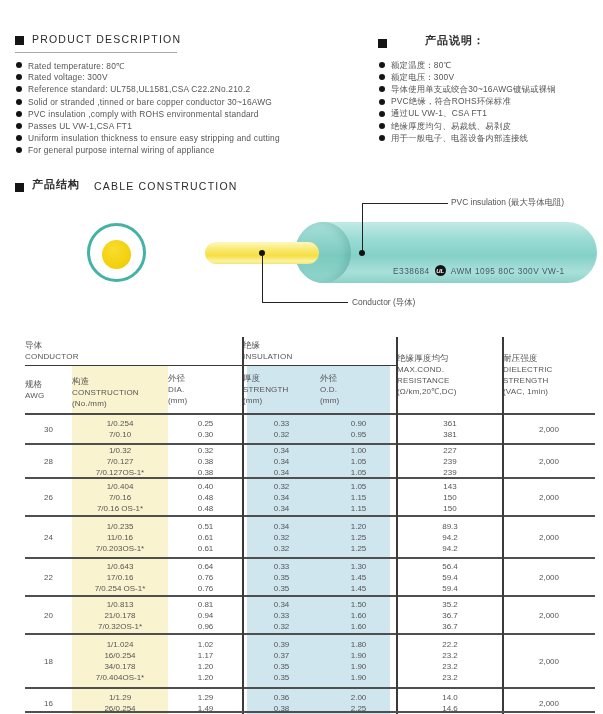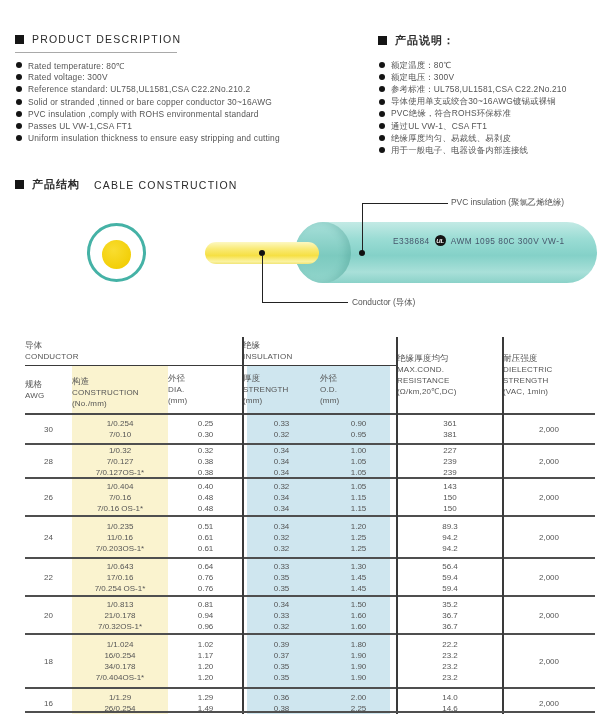--- a/index.html
+++ b/index.html
@@ -2,21 +2,21 @@
 <html><head>
 <meta charset="utf-8">
 <style>
   * { margin:0; padding:0; box-sizing:border-box; }
   html,body { background:#ffffff; }
   #page {
     position:relative; width:603px; height:714px; overflow:hidden;
     background:#ffffff; font-family:"Liberation Sans", sans-serif; color:#555;
   }
   
-  .sec-head { position:absolute; display:flex; align-items:center; }
+  .sec-head { position:absolute; display:flex; align-items:flex-end; }
   .sq { width:9px; height:9px; background:#151515; margin-right:8px; flex-shrink:0; }
   .sec-title { font-size:10.5px; letter-spacing:1.2px; color:#2b2b2b; white-space:nowrap; }
   .sec-title-cn { font-size:11px; letter-spacing:1px; color:#2b2b2b; font-weight:600; white-space:nowrap;}
   .underline { position:absolute; height:1px; background:#a9a9a9; }
   
   .blist { position:absolute; }
   .li { display:flex; align-items:center; height:12.2px; white-space:nowrap; }
   .dot { width:6px; height:6px; border-radius:50%; background:#141414; margin-right:6px; flex-shrink:0; }
   .li span.txt { font-size:8.4px; color:#555; letter-spacing:0.2px; }
   
@@ -24,21 +24,21 @@
   #xsec-outer { left:87px; top:223px; width:59px; height:59px; border:3px solid #45b2a6; border-radius:50%; background:#fff; }
   #xsec-core { left:102px; top:240px; width:29px; height:29px; border-radius:50%;
                background:radial-gradient(circle at 40% 35%, #f9dd30, #f2ce06 75%); }
   #jacket { left:295px; top:222px; width:302px; height:61px; border-radius:30px / 50%;
             background:linear-gradient(180deg,#c3eae5 0%, #9adcd4 28%, #84d1c8 55%, #a9e0d9 82%, #8bd2c9 100%); }
   #jacket-cap { left:295px; top:222px; width:56px; height:61px; border-radius:50%;
             background:linear-gradient(180deg,#a8e0da 0%, #7ccabf 55%, #93d6cd 100%);
             box-shadow: inset -5px 0 7px rgba(20,110,100,0.18); }
   #conductor-rod { left:205px; top:242px; width:114px; height:22px; border-radius:11px/50%;
             background:linear-gradient(180deg,#fdf8c2 0%, #f9ea74 32%, #f6e043 62%, #fbf3a2 88%, #f1e578 100%); }
-  #cable-print { left:393px; top:234px; height:13px; display:flex; align-items:center; gap:5px;
+  #cable-print { left:393px; top:264px; height:13px; display:flex; align-items:center; gap:5px;
             font-size:8.3px; letter-spacing:0.5px; color:#46566b; white-space:nowrap; }
   .ul-badge { display:inline-flex; width:11px; height:11px; border-radius:50%; background:#141414;
             color:#fff; font-size:6px; font-weight:bold; font-style:italic;
             align-items:center; justify-content:center; letter-spacing:0; }
   .leader { background:#222; }
   .ldot { width:6px; height:6px; border-radius:50%; background:#111; }
   .dlabel { font-size:8.4px; color:#555; white-space:nowrap; }
   
   #spec-table { position:absolute; left:25px; top:337px; width:570px; height:377px; overflow:hidden; }
   .band { position:absolute; top:28px; bottom:0; }
@@ -61,21 +61,21 @@
 </head>
 <body>
 
 <div id="page">
 
   <div class="sec-head" style="left:15px; top:33px;">
     <span class="sq"></span>
     <span class="sec-title">PRODUCT DESCRIPTION</span>
   </div>
   <div class="underline" style="left:15px; top:52px; width:162px;"></div>
-  <div class="sec-head" style="left:378px; top:33px;">
+  <div class="sec-head" style="left:378px; top:33px;gap:30px;">
     <span class="sq"></span>
     <span class="sec-title-cn">产品说明：</span>
   </div>
 
   <div class="blist" id="list-en" style="left:16px; top:59px;">
       <div class="li">
         <span class="dot"></span>
         <span class="txt">Rated temperature: 80℃</span>
       </div>
       <div class="li">
@@ -95,33 +95,33 @@
         <span class="txt">PVC insulation ,comply with ROHS environmental standard</span>
       </div>
       <div class="li">
         <span class="dot"></span>
         <span class="txt">Passes UL VW-1,CSA FT1</span>
       </div>
       <div class="li">
         <span class="dot"></span>
         <span class="txt">Uniform insulation thickness to ensure easy stripping and cutting</span>
       </div>
+      <div class="li">
+        <span class="dot"></span>
+        <span class="txt">For general purpose internal wiring of appliance</span>
+      </div>
     </div>
   <div class="blist" id="list-cn" style="left:379px; top:59px;">
       <div class="li">
         <span class="dot"></span>
         <span class="txt">额定温度：80℃</span>
       </div>
       <div class="li">
         <span class="dot"></span>
         <span class="txt">额定电压：300V</span>
-      </div>
-      <div class="li">
-        <span class="dot"></span>
-        <span class="txt">参考标准：UL758,UL1581,CSA C22.2No.210</span>
       </div>
       <div class="li">
         <span class="dot"></span>
         <span class="txt">导体使用单支或绞合30~16AWG镀锡或裸铜</span>
       </div>
       <div class="li">
         <span class="dot"></span>
         <span class="txt">PVC绝缘，符合ROHS环保标准</span>
       </div>
       <div class="li">
@@ -154,21 +154,21 @@
 
   <div class="abs" id="cable-print">
     <span>E338684</span>
     <span class="ul-badge">UL</span>
     <span>AWM 1095 80C 300V VW-1</span>
   </div>
 
   <div class="abs leader" style="left:362px; top:203px; width:86px; height:1px;"></div>
   <div class="abs leader" style="left:362px; top:203px; width:1px; height:48px;"></div>
   <div class="abs ldot" style="left:359px; top:250px;"></div>
-  <div class="abs dlabel" style="left:451px; top:197px;">PVC insulation (聚氯乙烯绝缘)</div>
+  <div class="abs dlabel" style="left:451px; top:197px;">PVC insulation (最大导体电阻)</div>
 
   <div class="abs ldot" style="left:259px; top:250px;"></div>
   <div class="abs leader" style="left:262px; top:255px; width:1px; height:47px;"></div>
   <div class="abs leader" style="left:262px; top:302px; width:86px; height:1px;"></div>
   <div class="abs dlabel" style="left:352px; top:297px;">Conductor (导体)</div>
 
   <div id="spec-table">
     <div class="band" id="band-yellow" style="background: rgb(250, 243, 207);"></div>
     <div class="band" id="band-blue" style="background: rgb(207, 230, 239);"></div>
 

